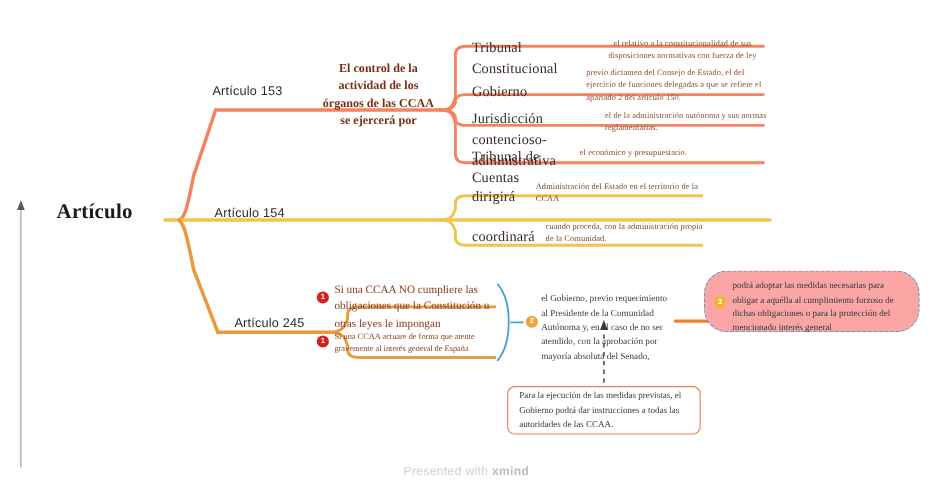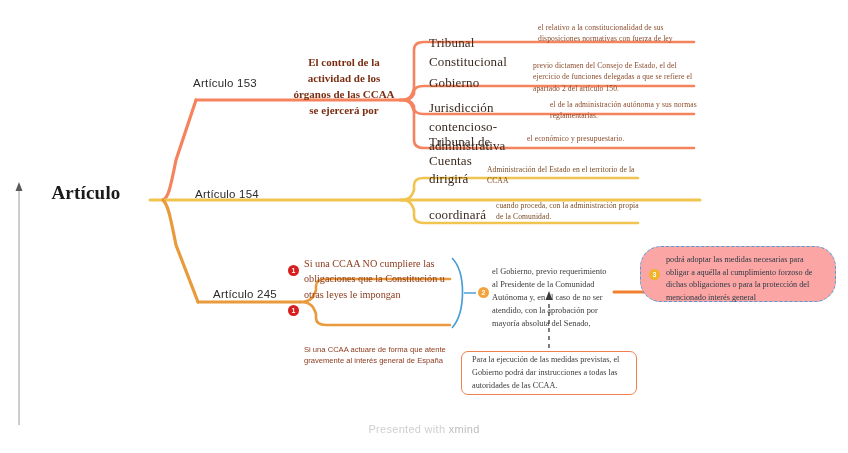--- a/index.html
+++ b/index.html
@@ -78,25 +78,24 @@
   .leaf-text.brown {
     color: #7a4a22;
   }
   .cond-big {
     font-family: "Liberation Serif", serif;
     font-size: 10.2px;
     color: #8c3a1c;
     line-height: 1.5;
   }
   .cond-small {
-    font-family: Liberation Sans, sans-serif;
+    font-family: Liberation Serif, serif;
     font-size: 7.6px;
     color: #8c3a1c;
     line-height: 1.5;
-    margin-top: 44px;
   }
   .mid-text {
     font-family: "Liberation Serif", serif;
     font-size: 8.4px;
     color: #3a3a3a;
     line-height: 1.55;
   }
   .badge {
     position: absolute;
     width: 11px;
@@ -145,21 +144,21 @@
     position: absolute;
     left: 0;
     right: 0;
     top: 423px;
     text-align: center;
     font-family: "Liberation Sans", sans-serif;
     font-size: 11px;
     color: #cfcfcf;
     letter-spacing: 0.3px;
   }
-  .footer b { color: #bdbdbd; font-weight: normal; }
+  .footer b { color: #bdbdbd; font-weight: bold; }
 </style>
 </head>
 <body>
 
 <div id="canvas">
 
   <svg class="lines" viewBox="0 0 848 453">
 
     <path d="M19 425 L19 188" stroke="#9a9a9a" stroke-width="1" fill="none"></path>
     <path d="M19 182 L15.5 191 L22.5 191 Z" fill="#5a5a5a"></path>
@@ -195,21 +194,21 @@
 
   <div class="node root-title" style="left:22px; top:180px; width:128px;">
     <div>Artículo</div>
   </div>
 
   <div class="node lvl1-label" style="left:170px; top:77px; width:110px;">Artículo 153</div>
 
   <div class="node lvl2-bold" style="left:288px; top:55px; width:112px;">El control de la actividad de los órganos de las CCAA se ejercerá por</div>
 
   <div class="node lvl3-label dark" style="left:429px; top:34px; width:105px;">Tribunal Constitucional</div>
-  <div class="node leaf-text" style="left:538px; top:22px; width:165px;">el relativo a la constitucionalidad de sus disposiciones normativas con fuerza de ley</div>
+  <div class="node leaf-text" style="left:538px; top:34px; width:165px;text-align:center;">el relativo a la constitucionalidad de sus disposiciones normativas con fuerza de ley</div>
 
   <div class="node lvl3-label dark" style="left:429px; top:74px; width:105px;">Gobierno</div>
   <div class="node leaf-text" style="left:533px; top:60px; width:170px;">previo dictamen del Consejo de Estado, el del ejercicio de funciones delegadas a que se refiere el apartado 2 del artículo 150.</div>
 
   <div class="node lvl3-label dark" style="left:429px; top:99px; width:105px;">Jurisdicción contencioso-administrativa</div>
   <div class="node leaf-text" style="left:550px; top:99px; width:153px;">el de la administración autónoma y sus normas reglamentarias.</div>
 
   <div class="node lvl3-label dark" style="left:429px; top:133px; width:105px;">Tribunal de Cuentas</div>
   <div class="node leaf-text" style="left:527px; top:133px; width:176px;">el económico y presupuestario.</div>
 

